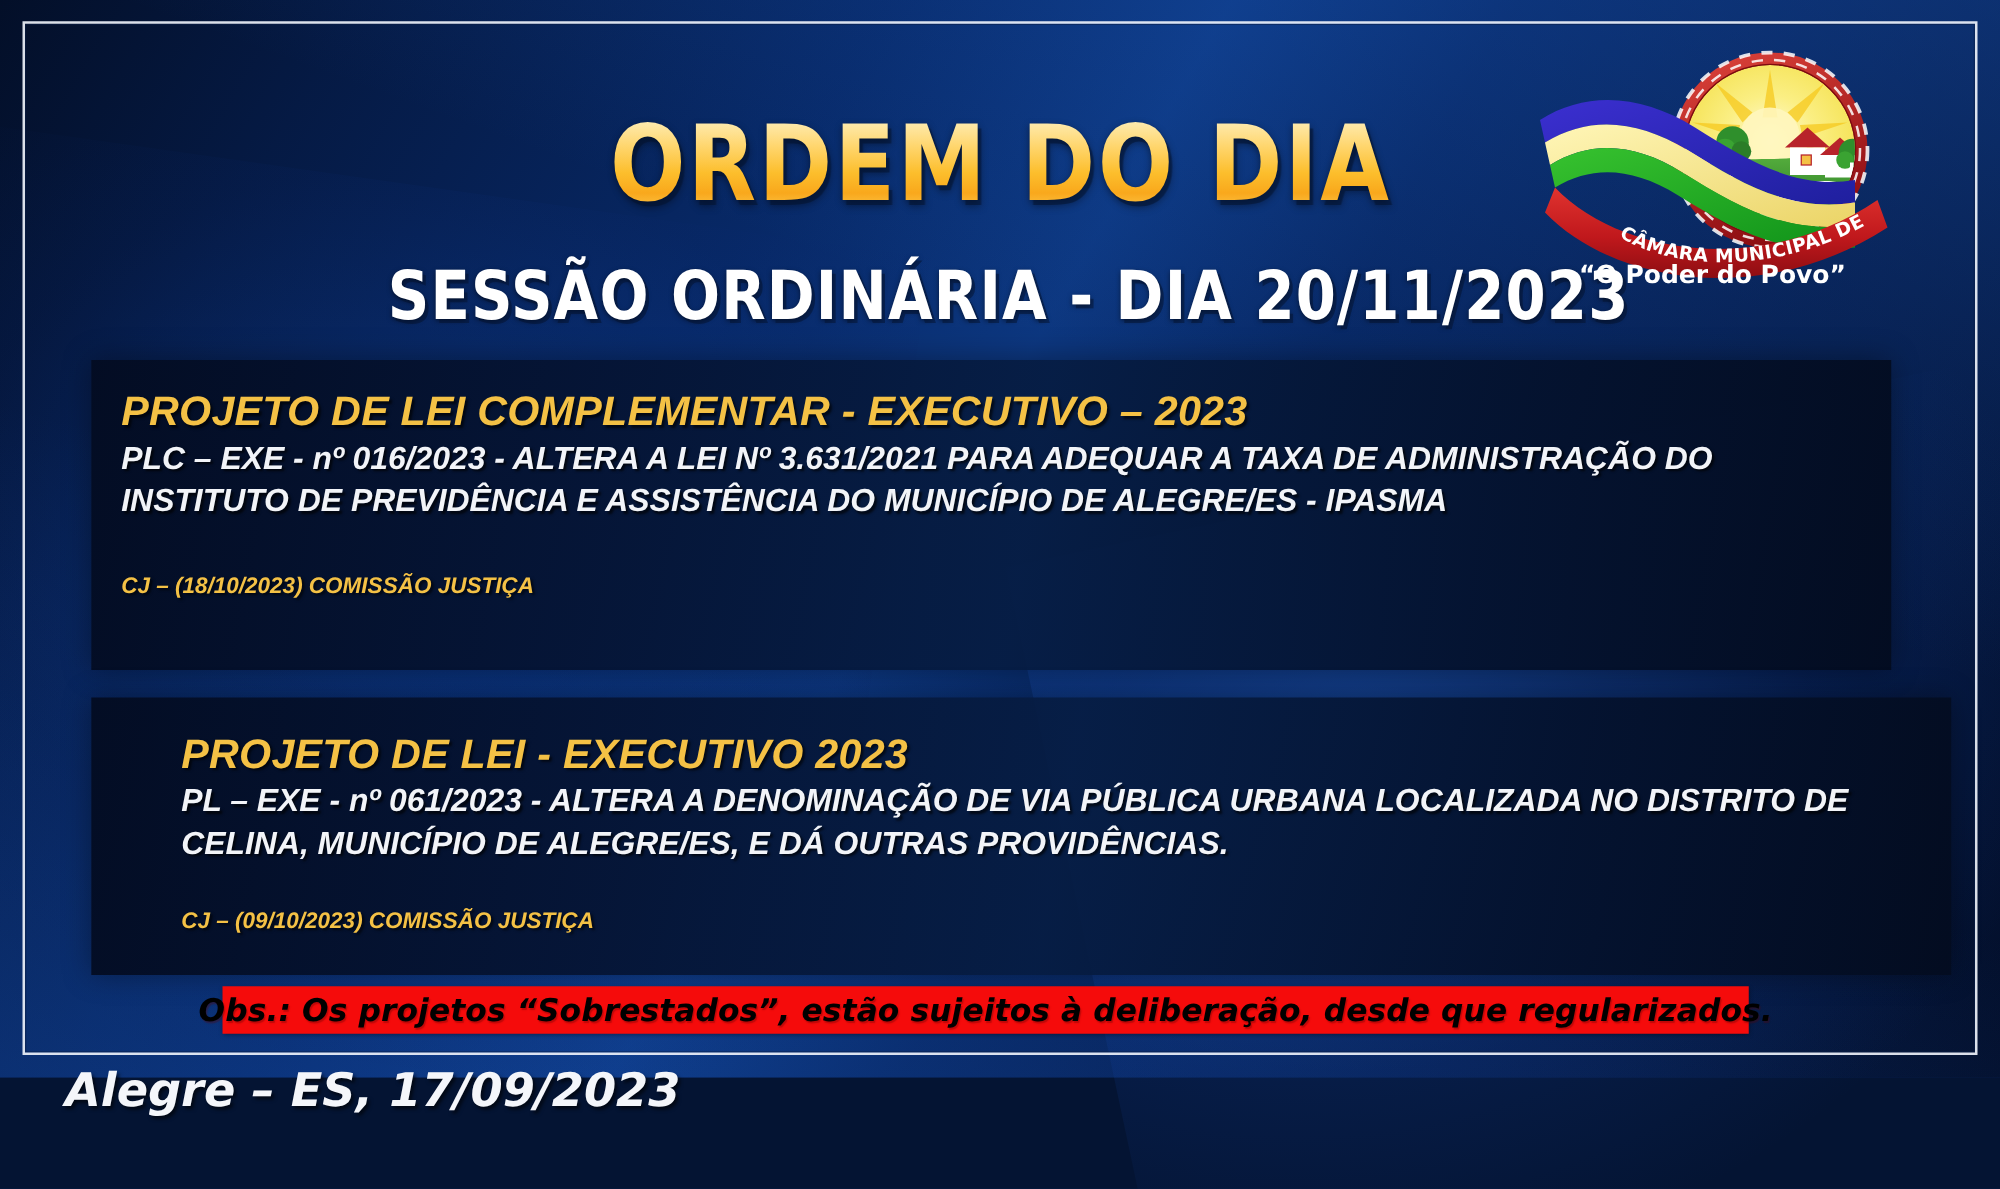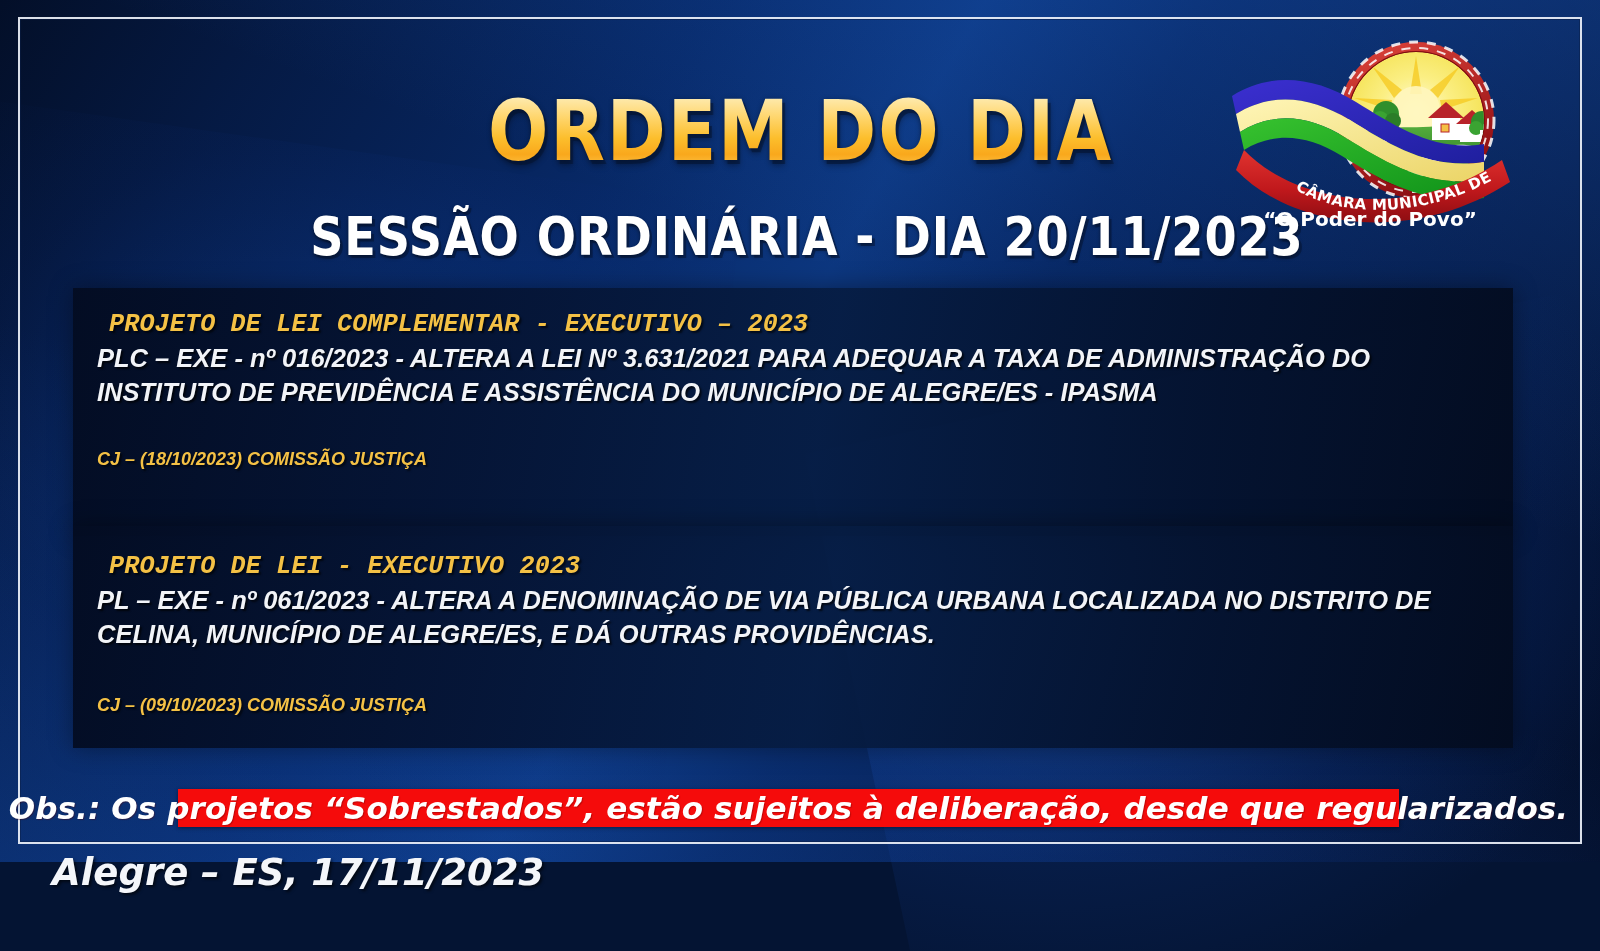--- a/index.html
+++ b/index.html
@@ -89,60 +89,59 @@
   #logo svg{display:block;width:320px;height:205px;}
 
   
   .panel{
     position:absolute;left:73px;width:1440px;
     background:
       linear-gradient(100deg, rgba(3,12,34,0.97) 0%, rgba(5,20,52,0.96) 28%, rgba(6,28,66,0.93) 52%, rgba(4,18,46,0.96) 78%, rgba(3,12,32,0.97) 100%);
     box-shadow:0 0 22px rgba(0,0,0,0.35);
   }
   #panel-1{top:288px;height:248px;}
-  #panel-2{top:526px;height:222px;}
+  #panel-2{top:558px;height:222px;padding-left:48px;}
 
   .panel-inner{padding:22px 26px 0 24px;}
 
   .item-head{
     font-weight:bold;font-style:italic;
-    font-size:25px;letter-spacing:0.2px;
+    font-size:33px;letter-spacing:0.2px;
     color:#f4c145;
     text-shadow:2px 2px 2px rgba(0,0,0,0.65);
-    margin:0 0 3px 12px;
+    margin:0 0 3px 0;
     white-space:nowrap;
-    font-family:Liberation Mono, monospace;
   }
   .item-body{
     font-weight:bold;font-style:italic;
     font-size:25.5px;line-height:1.32;
     color:#f2f4f8;
     text-shadow:2px 2px 2px rgba(0,0,0,0.7);
     margin:0;
   }
   .item-cj{
     font-weight:bold;font-style:italic;
     font-size:18px;color:#f4c145;
     text-shadow:2px 2px 2px rgba(0,0,0,0.65);
     margin:0;
   }
   #cj-1{margin-top:40px;}
-  #cj-2{margin-top:44px;}
+  #cj-2{margin-top:34px;}
   #panel-2 .panel-inner{padding-top:26px;}
 
   
   #obs{
     position:absolute;left:178px;top:789px;width:1221px;height:38px;
     background:#f50b0b;
     display:flex;align-items:center;justify-content:center;
     box-shadow:0 1px 4px rgba(0,0,0,0.45);
   }
   #obs-text{
     font-family:"DejaVu Sans","Liberation Sans",sans-serif;
-    font-weight:bold;font-style:italic;font-size:31px;color:#ffffff;
+    font-weight:bold;font-style:italic;font-size:25px;color:#000000;
     letter-spacing:0.1px;white-space:nowrap;
     text-shadow:1px 1px 1px rgba(90,0,0,0.35);
   }
 
   
   #footer{
     position:absolute;left:52px;top:851px;
     font-family:"DejaVu Sans","Liberation Sans",sans-serif;
     font-weight:bold;font-style:italic;font-size:37px;color:#f4f6fa;
     text-shadow:2px 2px 3px rgba(0,0,0,0.6);
@@ -283,15 +282,15 @@
       <p class="item-head">PROJETO DE LEI - EXECUTIVO 2023</p>
       <p class="item-body">PL – EXE - nº 061/2023 - ALTERA A DENOMINAÇÃO DE VIA PÚBLICA URBANA LOCALIZADA NO DISTRITO DE CELINA, MUNICÍPIO DE ALEGRE/ES, E DÁ OUTRAS PROVIDÊNCIAS.</p>
       <p class="item-cj" id="cj-2">CJ – (09/10/2023)  COMISSÃO JUSTIÇA</p>
     </div>
   </div>
 
   <div id="obs">
     <span id="obs-text">Obs.: Os projetos “Sobrestados”, estão sujeitos à deliberação, desde que regularizados.</span>
   </div>
 
-  <div id="footer">Alegre – ES, 17/11/2023</div>
+  <div id="footer">Alegre – ES, 17/09/2023</div>
 
 </div>
 
 </body></html>

